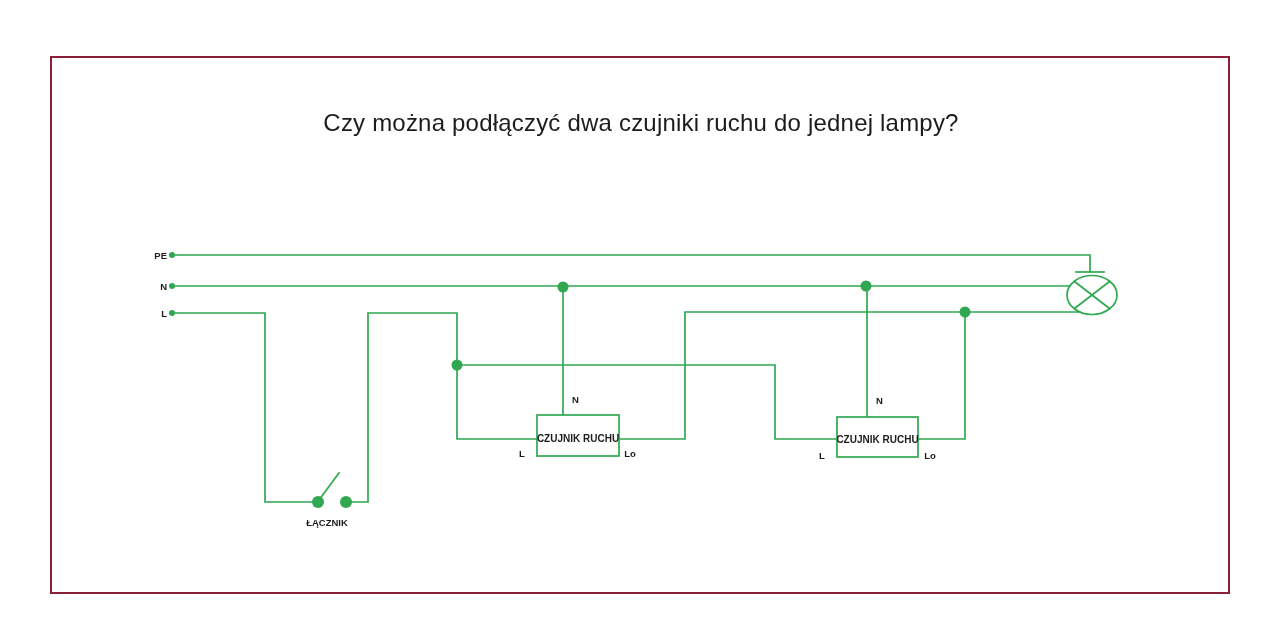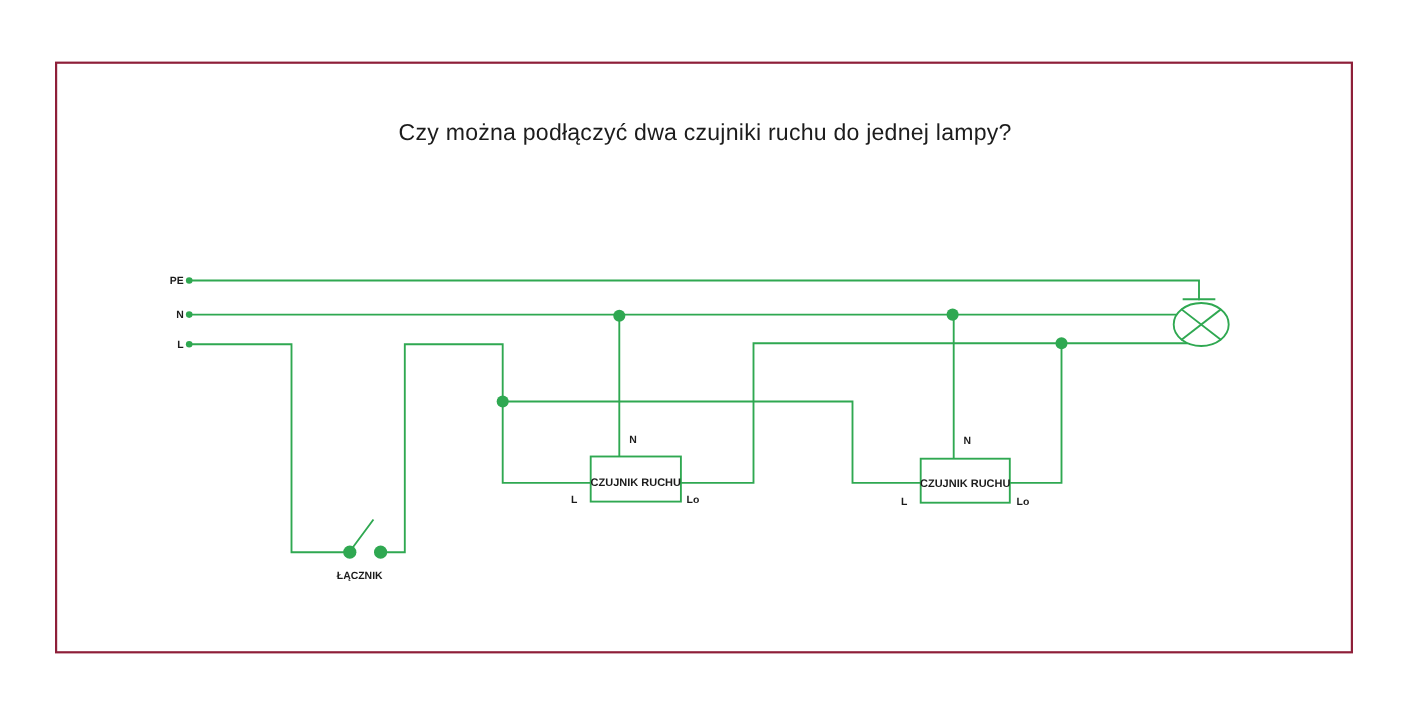--- a/index.html
+++ b/index.html
@@ -25,21 +25,21 @@
     height: 538px;
     border: 2px solid var(--frame, #8e1f39);
     box-sizing: border-box;
   }
   .title {
     position: absolute;
     left: 50px;
     top: 109px;
     width: 1182px;
     text-align: center;
-    font-size: 21px;
+    font-size: 24px;
     color: var(--text, #1c1c1c);
     letter-spacing: 0.2px;
   }
   svg.diagram {
     position: absolute;
     left: 0;
     top: 0;
     width: 1280px;
     height: 640px;
   }

